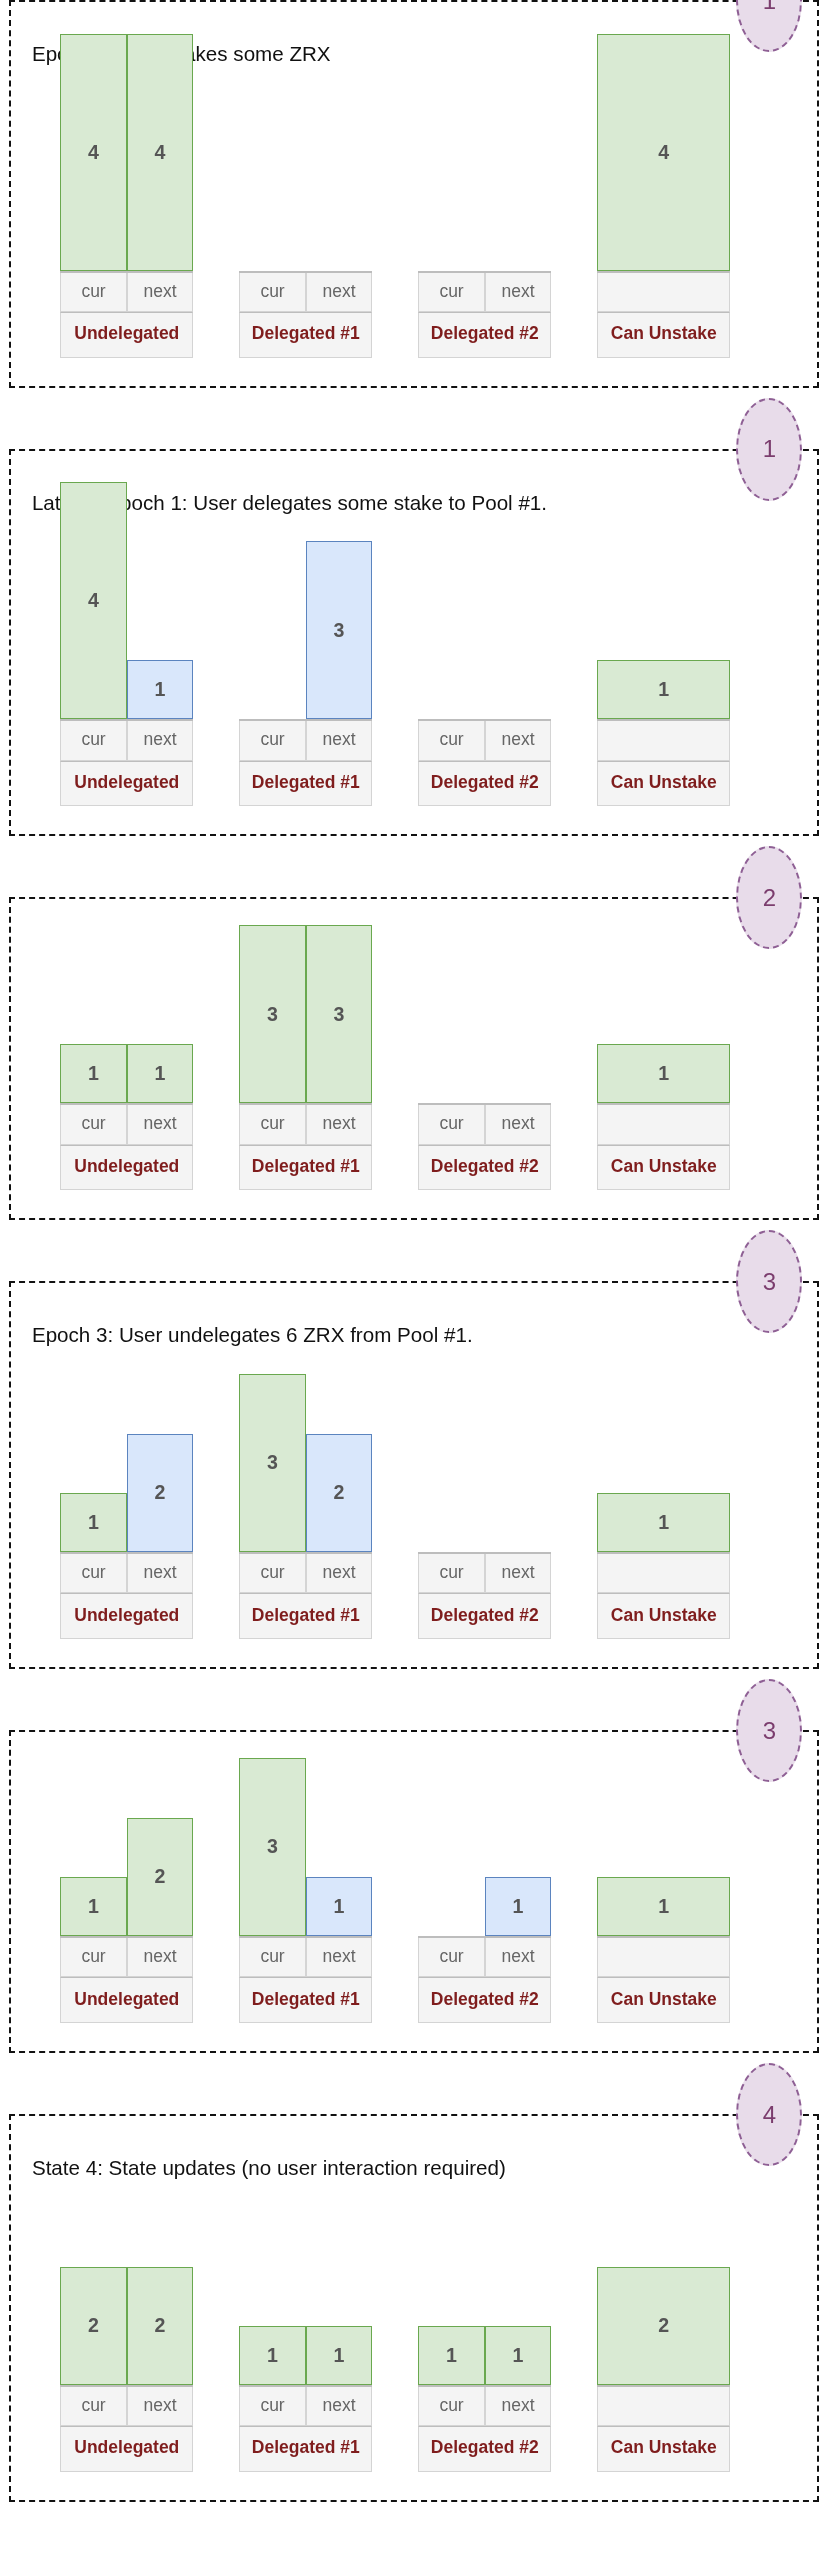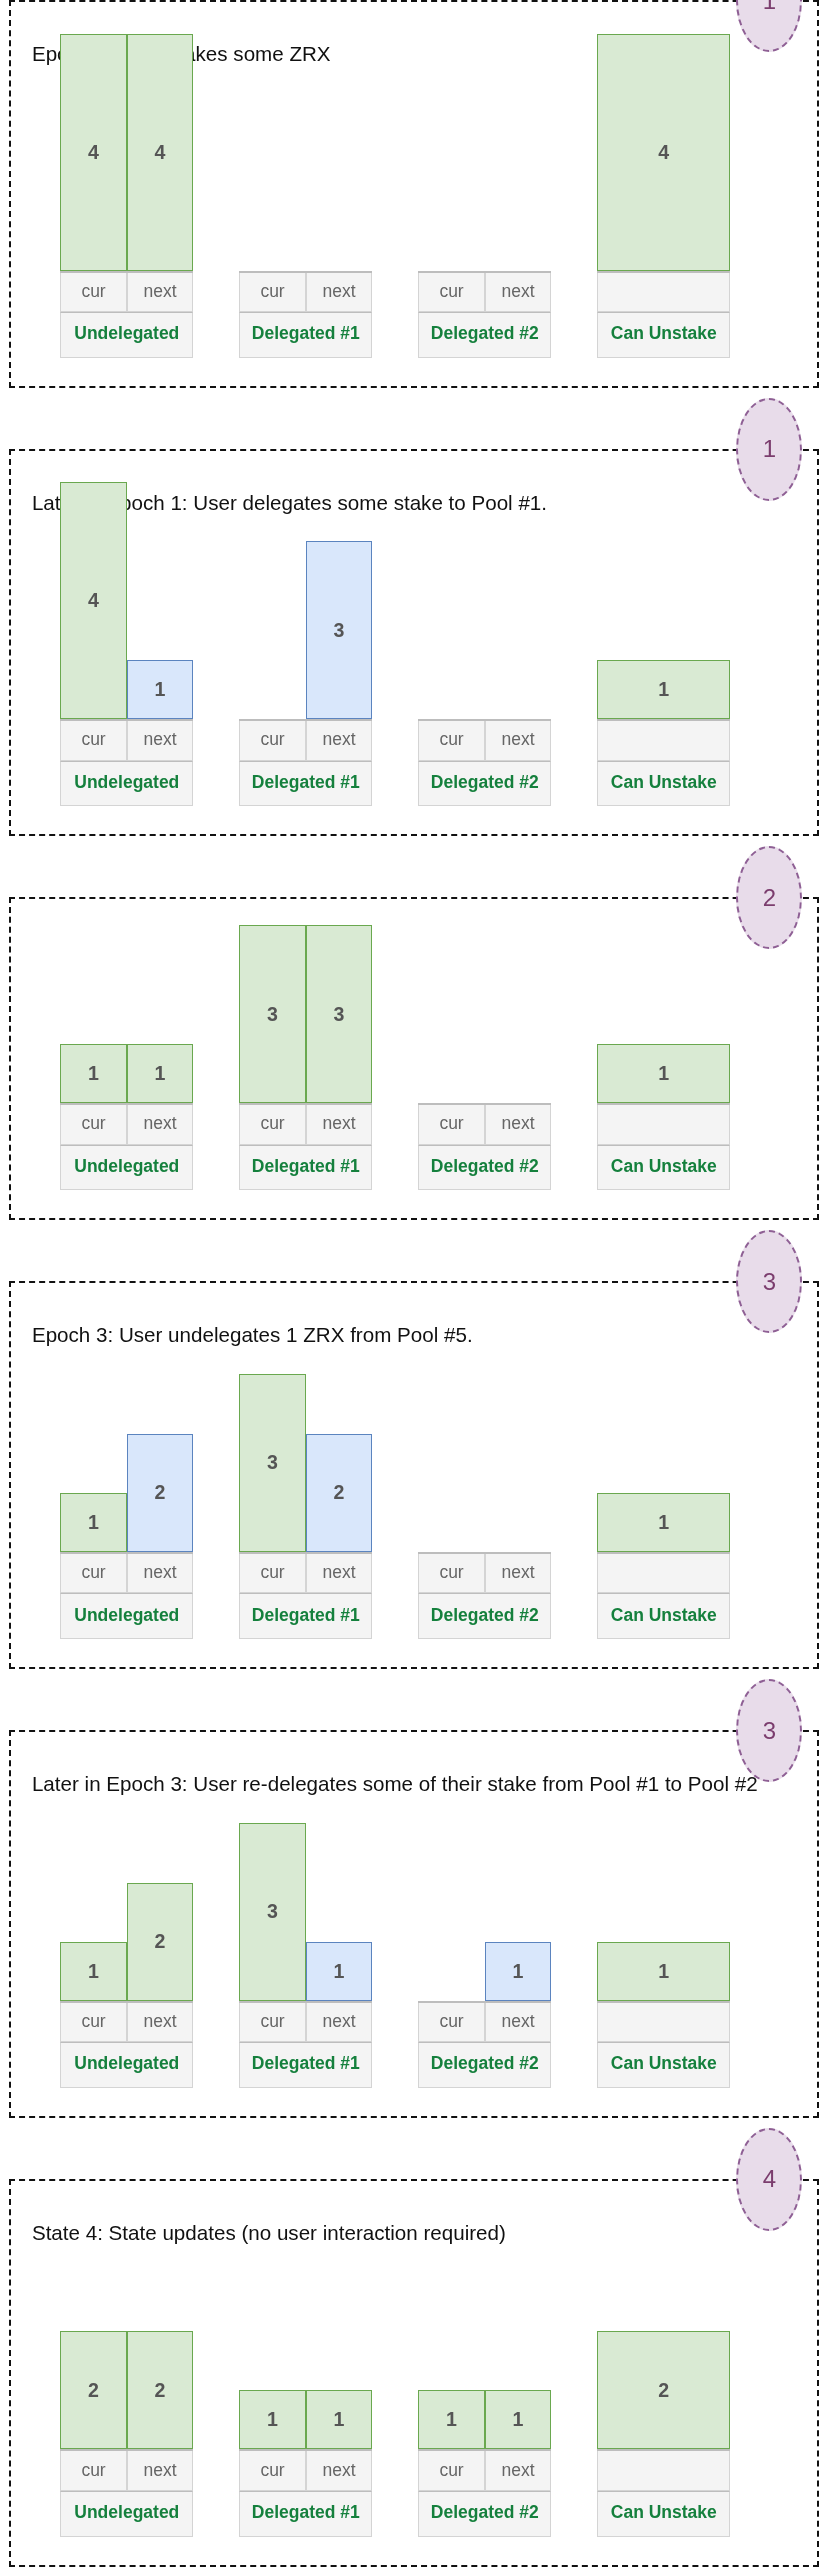--- a/index.html
+++ b/index.html
@@ -133,21 +133,21 @@
   }
   .subhead.blank { color: transparent; }
 
   .grouplabel {
     background: #f4f4f4;
     border: 1px solid #d4d4d4;
     border-top: 1.5px solid #bdbdbd;
     text-align: center;
     font-size: 17.5px;
     font-weight: 700;
-    color: #15803d;
+    color: #7f1d1d;
     padding: 10.3px 0 12.4px 0;
     white-space: nowrap;
   }
 </style>
 </head>
 <body>
 
 <div id="panels">
     <div class="panel-wrap">
       <div class="panel">
@@ -345,21 +345,21 @@
               <div class="grouplabel">Can Unstake</div>
             </div>
           </div>
         </div>
       </div>
     </div>
     <div class="panel-gap"></div>
     <div class="panel-wrap">
       <div class="panel">
         <div class="epoch-badge">3</div>
-        <div class="panel-title">Epoch 3: User undelegates 1 ZRX from Pool #5.</div>
+        <div class="panel-title">Epoch 3: User undelegates 6 ZRX from Pool #1.</div>
         <div class="chart">
           <div class="groups">
             <div class="group">
               <div class="bars">
                 <div class="bar-slot">
                   <div class="bar green" style="height: 59px;">1</div>
                 </div>
                 <div class="bar-slot">
                   <div class="bar blue" style="height: 118px;">2</div>
                 </div>
@@ -412,21 +412,20 @@
               <div class="grouplabel">Can Unstake</div>
             </div>
           </div>
         </div>
       </div>
     </div>
     <div class="panel-gap"></div>
     <div class="panel-wrap">
       <div class="panel">
         <div class="epoch-badge">3</div>
-        <div class="panel-title">Later in Epoch 3: User re-delegates some of their stake from Pool #1 to Pool #2</div>
         <div class="chart">
           <div class="groups">
             <div class="group">
               <div class="bars">
                 <div class="bar-slot">
                   <div class="bar green" style="height: 59px;">1</div>
                 </div>
                 <div class="bar-slot">
                   <div class="bar green" style="height: 118px;">2</div>
                 </div>

